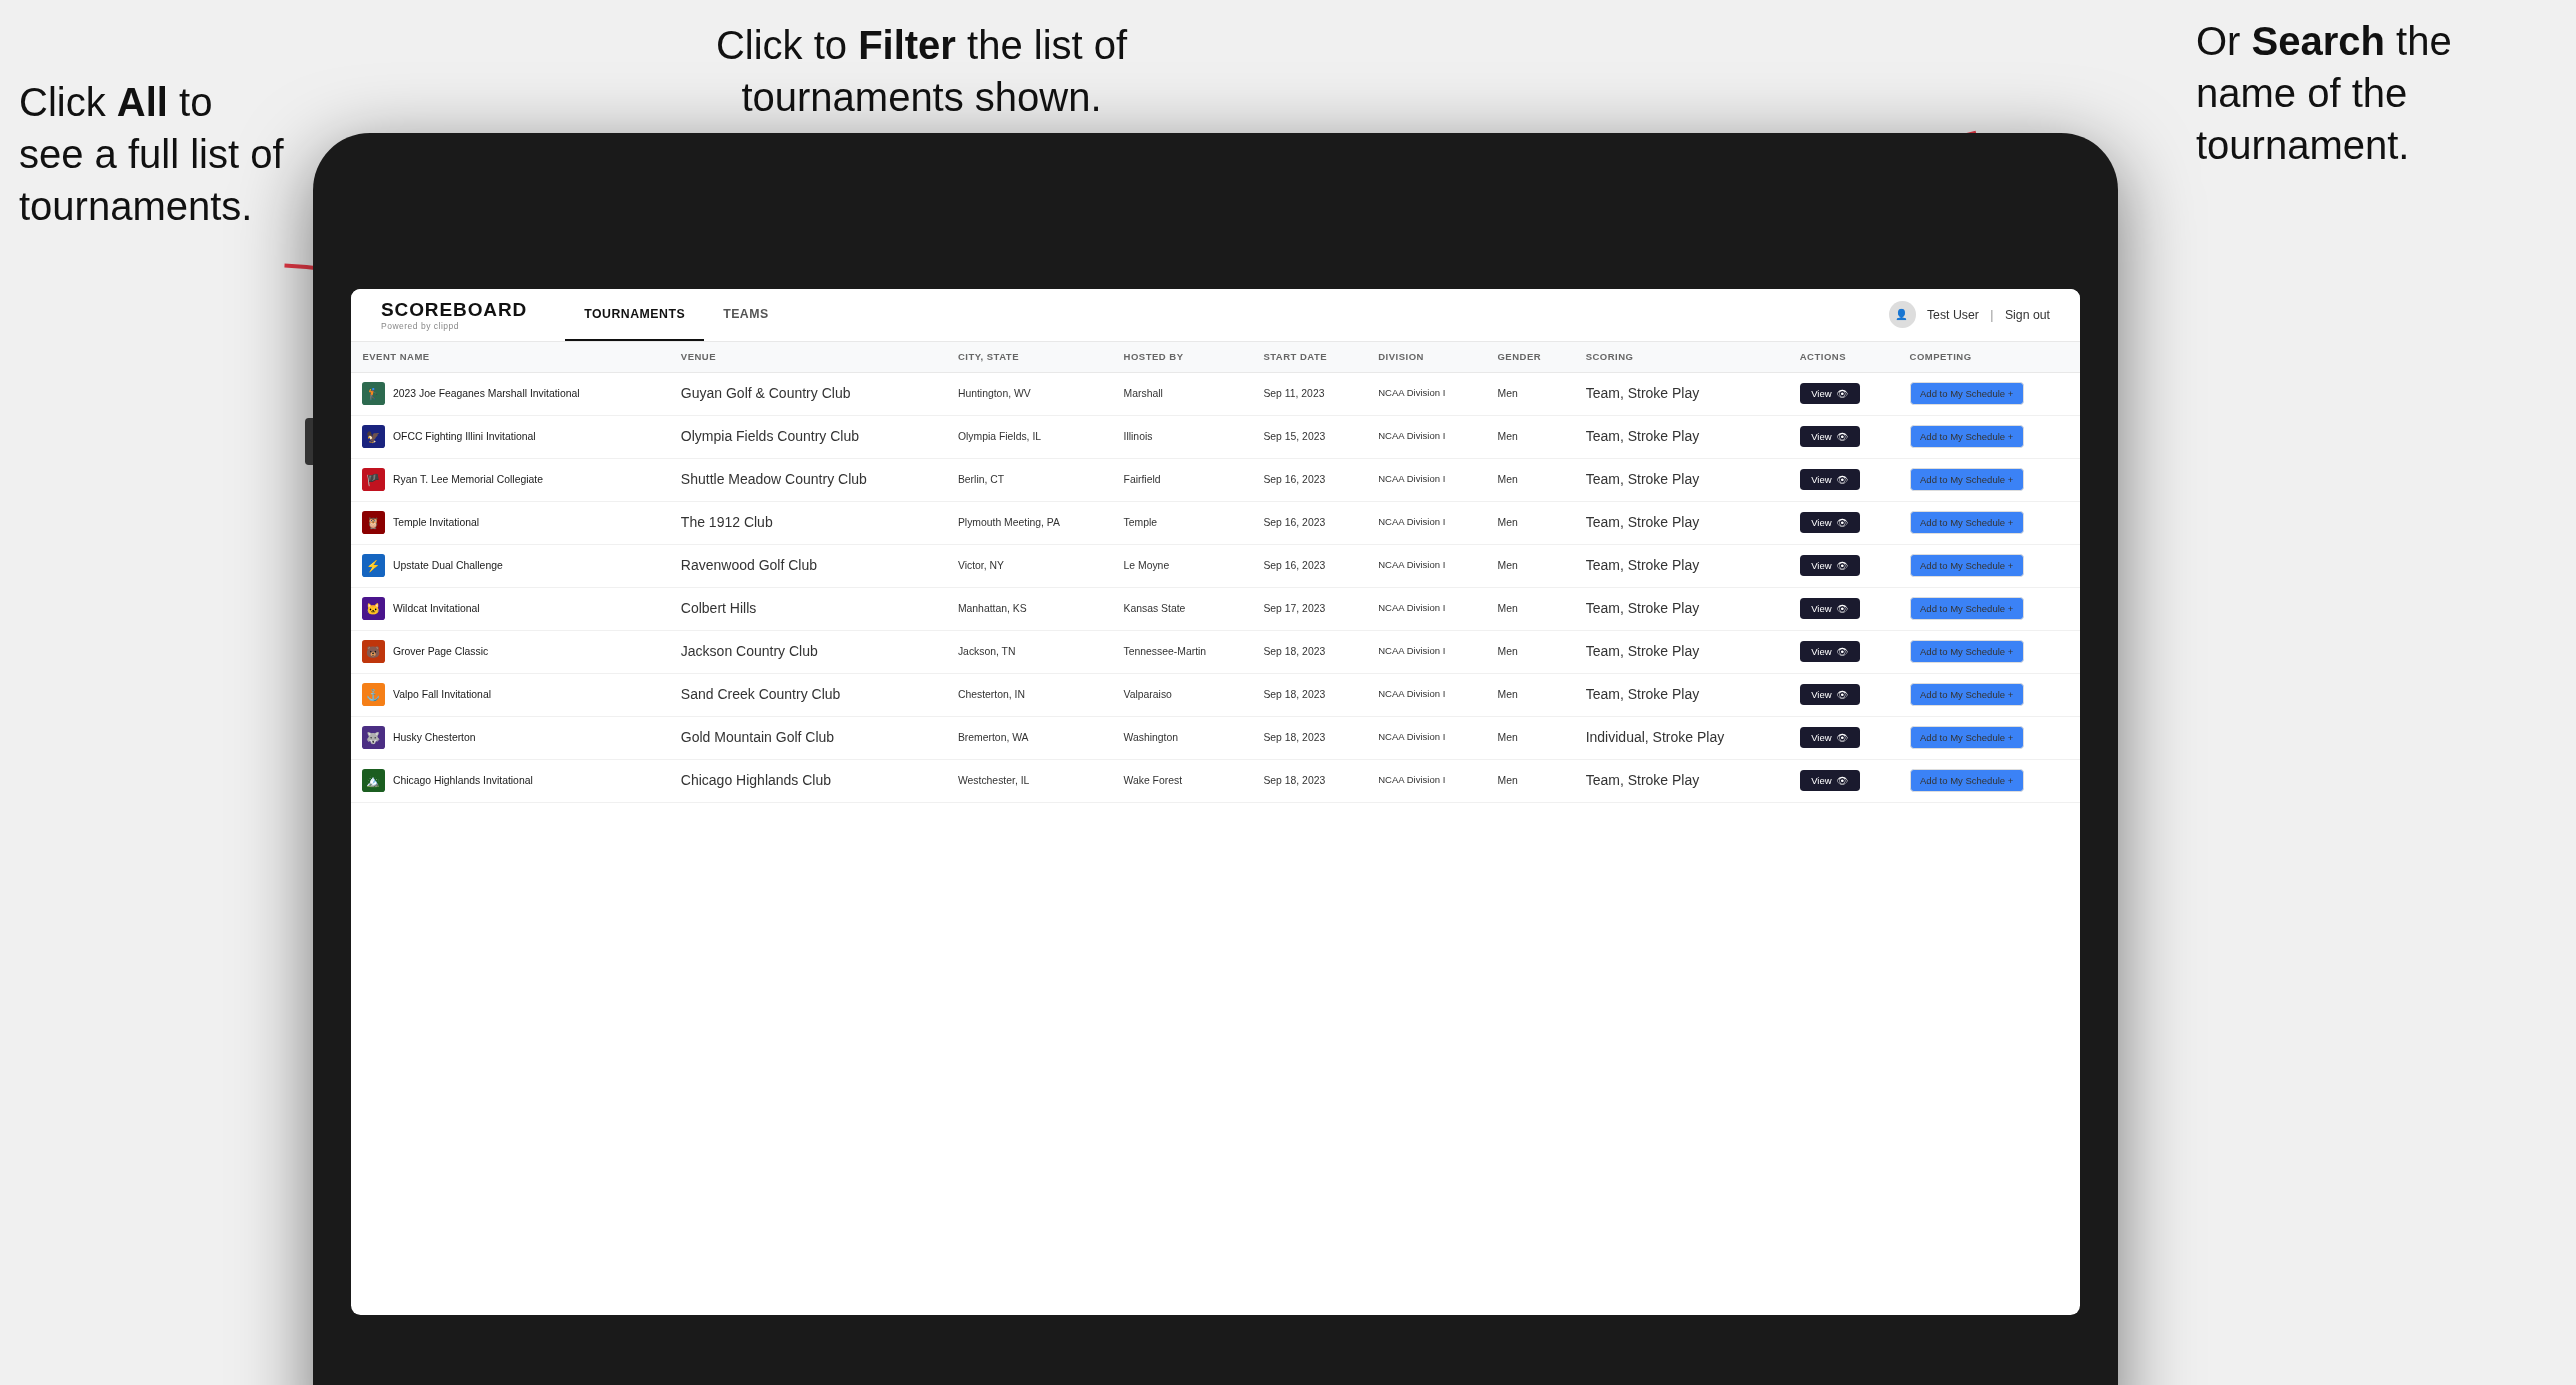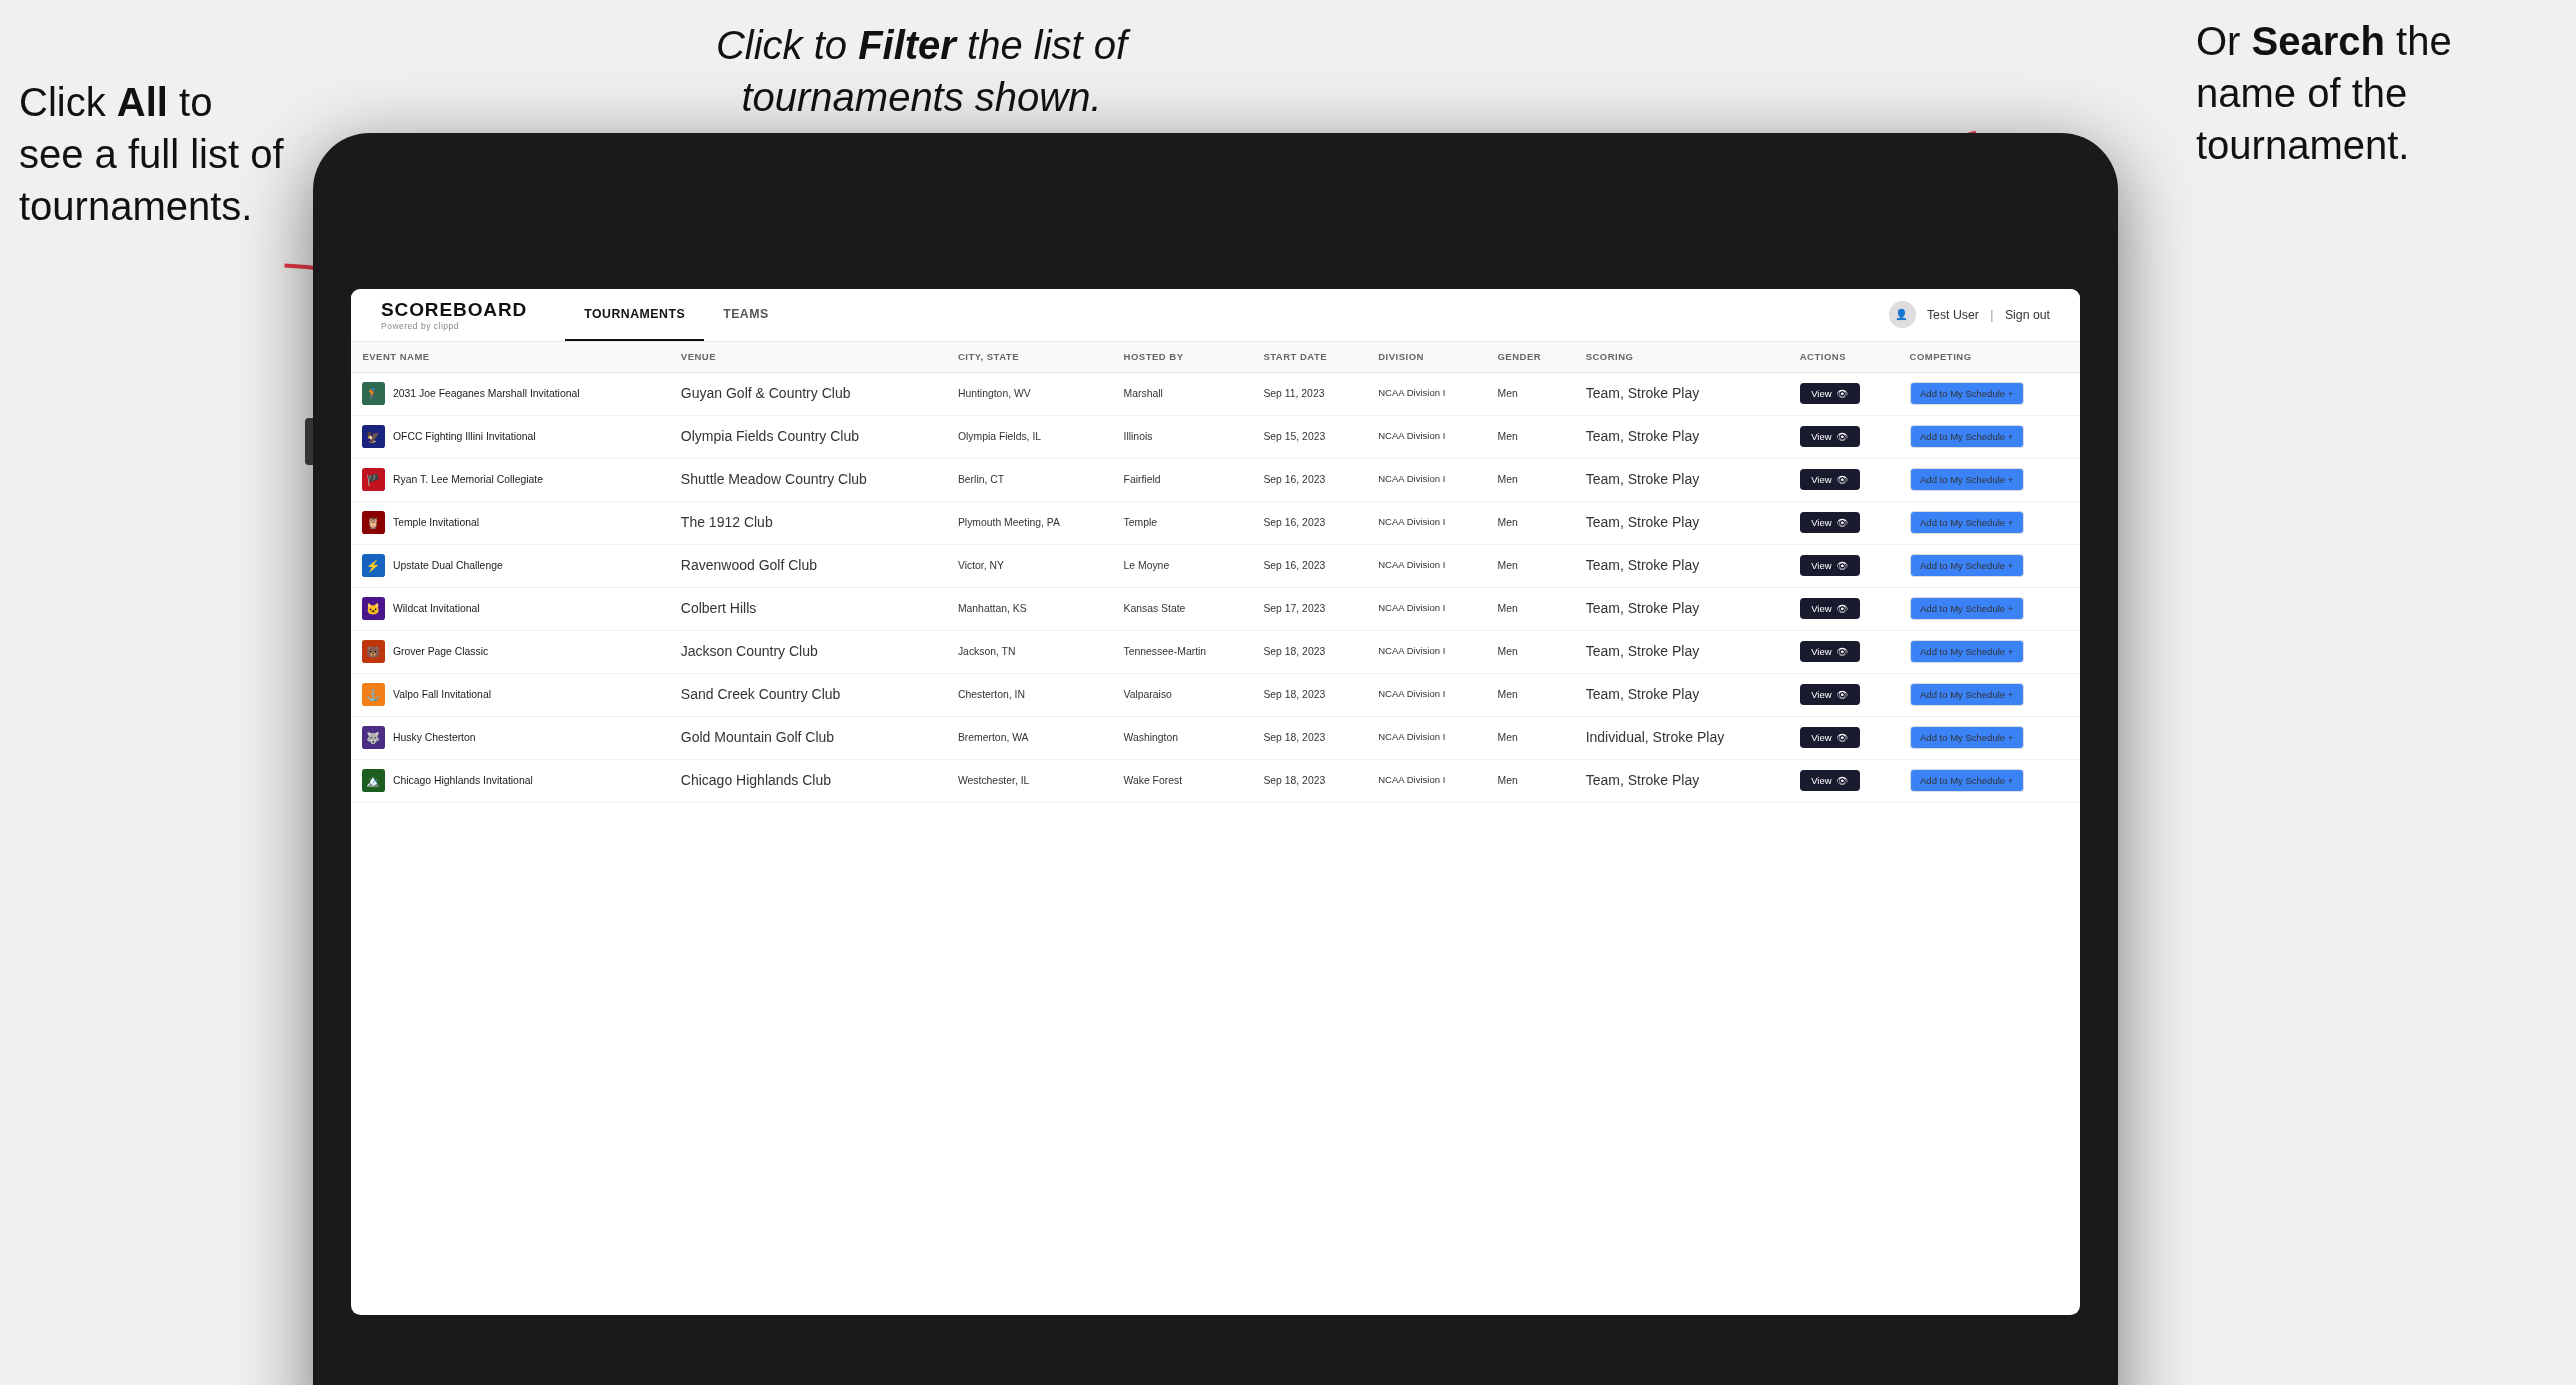--- a/index.html
+++ b/index.html
@@ -24,21 +24,20 @@
     .ann-left {
       left: 19px;
       top: 76px;
       width: 266px;
     }
     .ann-top {
       left: 646px;
       top: 19px;
       width: 551px;
       text-align: center;
-      font-style: italic;
     }
     .ann-right {
       right: 19px;
       top: 15px;
       width: 361px;
       text-align: left;
     }
 
     
     .arrow-svg {
@@ -406,21 +405,21 @@
             <th>COMPETING</th>
           </tr>
         </thead>
         <tbody id="table-body">
         <tr>
     <td>
       <div class="event-name-cell">
         <div class="event-logo" style="background:#2d6a4f;">
           <span style="font-size:11.4px;">🏌️</span>
         </div>
-        <span class="event-name-text">2031 Joe Feaganes Marshall Invitational</span>
+        <span class="event-name-text">2023 Joe Feaganes Marshall Invitational</span>
       </div>
     </td>
     <td class="two-line">Guyan Golf &amp; Country Club</td>
     <td>Huntington, WV</td>
     <td>Marshall</td>
     <td>Sep 11, 2023</td>
     <td class="division-text">NCAA Division I</td>
     <td>Men</td>
     <td class="two-line">Team, Stroke Play</td>
     <td>

